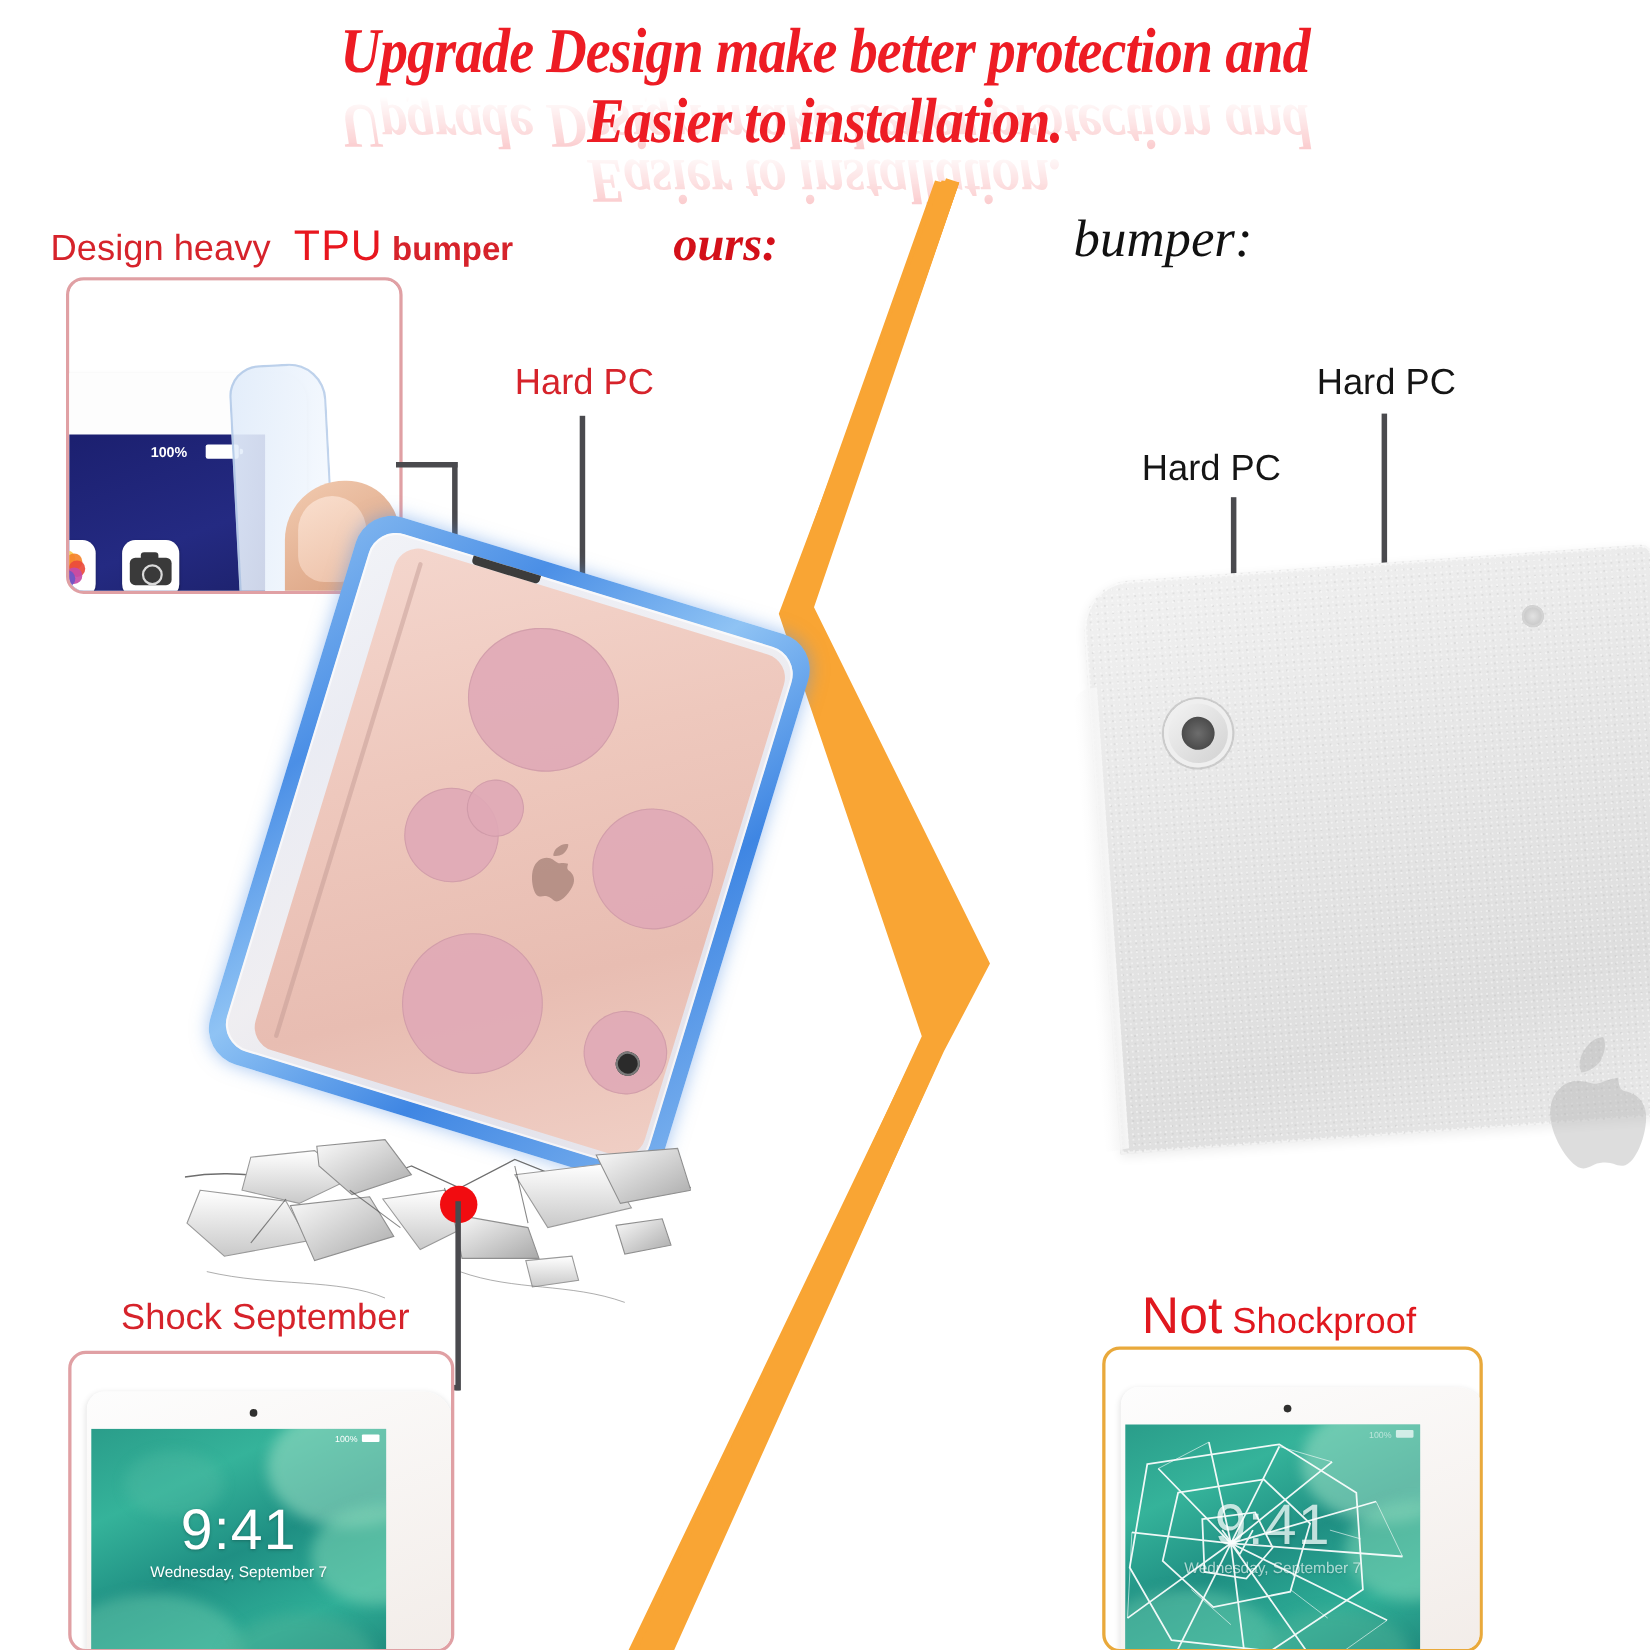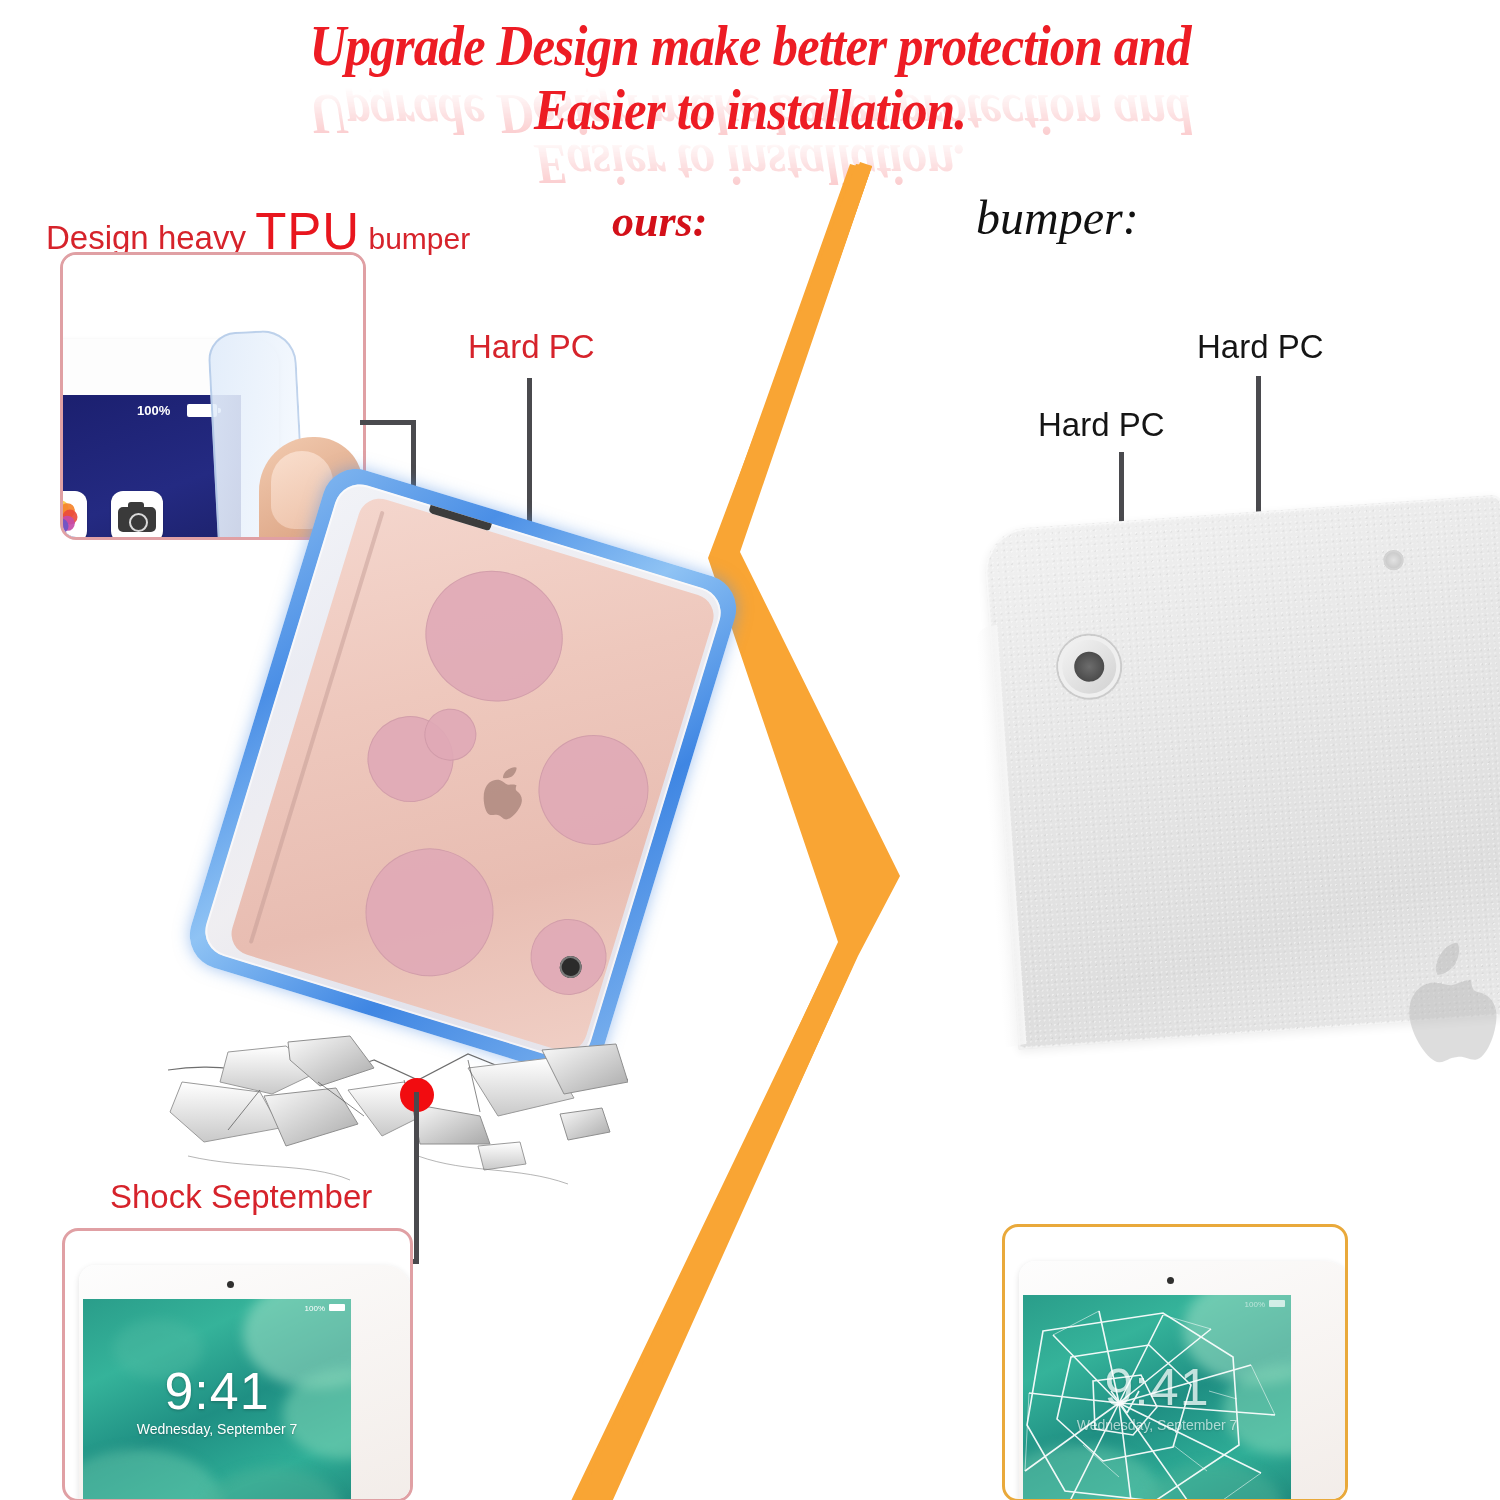--- a/index.html
+++ b/index.html
@@ -22,22 +22,22 @@
 
   
   .ours{position:absolute;left:612px;top:196px;font-family:"Liberation Serif",serif;
         font-style:italic;font-weight:700;font-size:44px;color:#D31019;}
   .others{position:absolute;left:976px;top:190px;font-family:"Liberation Serif",serif;
           font-style:italic;font-weight:400;font-size:48px;color:#111;}
 
   
   .lbl{position:absolute;white-space:nowrap;}
   .lbl-tpu{left:46px;top:202px;font-size:33px;color:#D6232B;}
-  .lbl-tpu b{font-size:51px;font-weight:400;color:#E8161E;letter-spacing:1px;}
-  .lbl-tpu .sm{font-size:30px;}
+  .lbl-tpu b{font-size:39px;font-weight:400;color:#E8161E;letter-spacing:1px;margin-left:12px;}
+  .lbl-tpu .sm{font-size:30px;font-weight:bold;}
   .lbl-hardpc-ours{left:468px;top:328px;font-size:33px;color:#D6232B;}
   .lbl-shock{left:110px;top:1178px;font-size:33px;color:#D6232B;}
   .lbl-hardpc-o1{left:1038px;top:406px;font-size:33px;color:#151515;}
   .lbl-hardpc-o2{left:1197px;top:328px;font-size:33px;color:#151515;}
   .lbl-not{left:1038px;top:1168px;color:#E0181F;}
   .lbl-not b{font-size:47px;font-weight:400;}
   .lbl-not .sm{font-size:33px;}
 
   
   .inset{position:absolute;background:#fff;overflow:hidden;}
@@ -331,20 +331,23 @@
       <span class="other-camring"></span>
       <span class="other-screw"></span>
       <svg class="other-apple" viewBox="0 0 120 138">
         <path fill="#b0b0b0" d="M84 38c-9 0-15 4-20 4s-11-4-18-4C33 38 20 49 20 69c0 20 16 49 27 49 7 0 9-4 18-4s11 4 18 4c11 0 24-27 24-45 0-13-9-20-16-22-4-1-7-2-7-13z"></path>
         <path fill="#b0b0b0" d="M69 22c4-7 7-15 4-22-7 0-13 4-18 11-4 5-7 13-4 20 7 0 13-4 18-9z"></path>
       </svg>
     </div>
     <span class="other-edge"></span>
   </div>
 
+  <div class="lbl lbl-not">
+    <b>Not</b><span class="sm"> Shockproof</span>
+  </div>
 
   <div class="inset orange box-crack">
     <div class="lock-pad">
       <span class="lock-cam"></span>
       <div class="lock-screen">
         <span class="wave" style="left:160px;top:-20px;width:150px;height:110px;background:#9fe0c6;"></span>
         <span class="wave" style="left:200px;top:70px;width:120px;height:90px;background:#7fd3b5;"></span>
         <span class="wave" style="left:-30px;top:150px;width:170px;height:110px;background:#63c5a9;"></span>
         <span class="wave" style="left:120px;top:168px;width:140px;height:90px;background:#49ae95;"></span>
         <div class="lock-batt" style="right:26px;opacity:.55;">100%</div>

